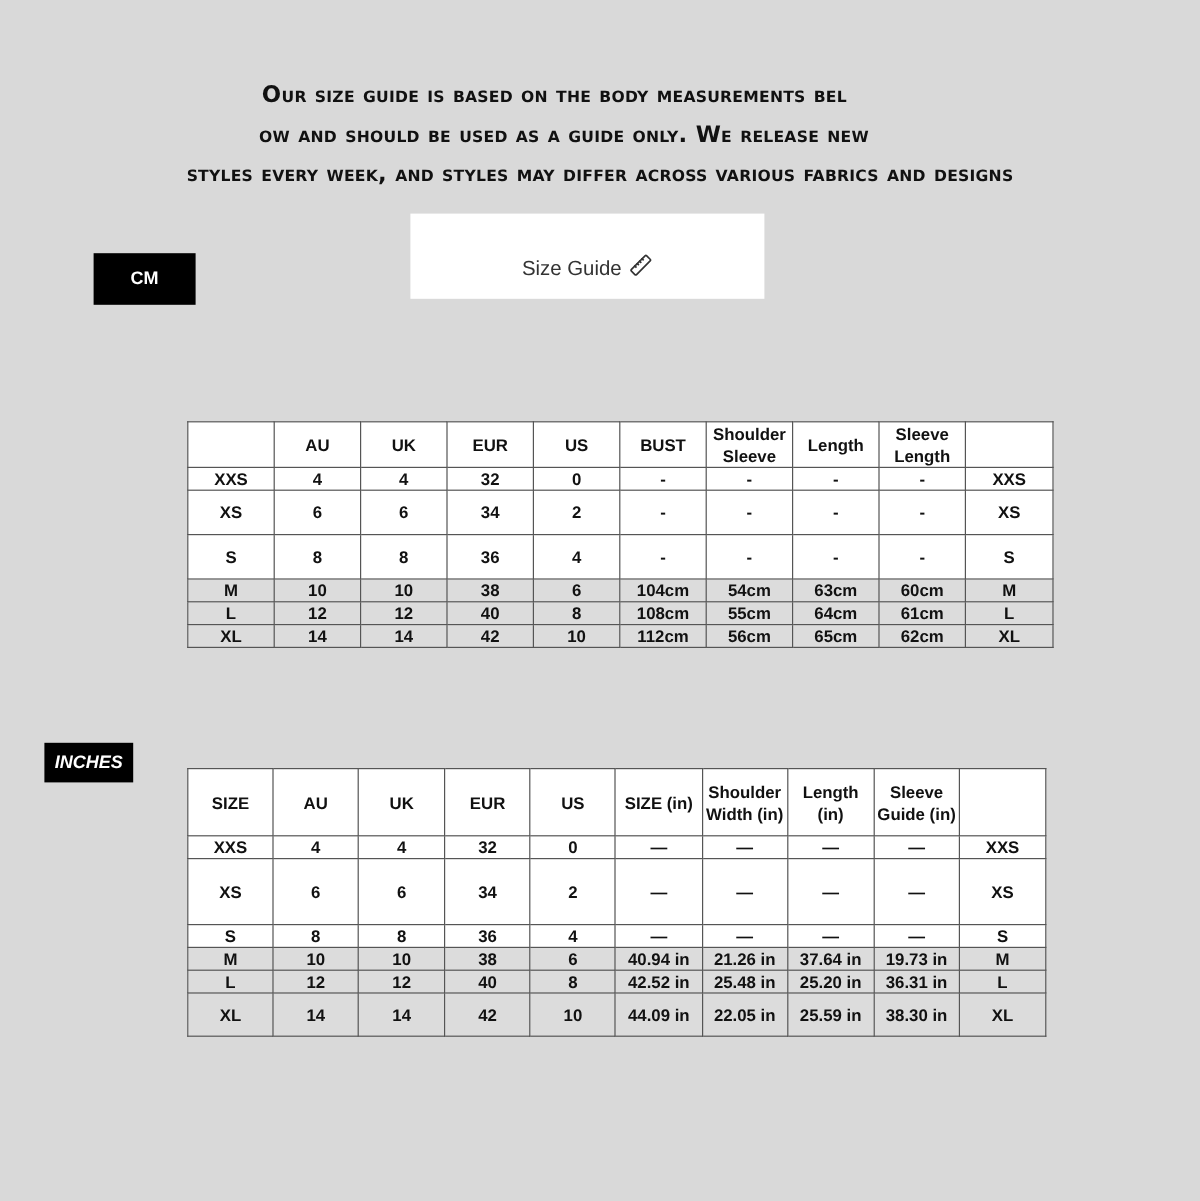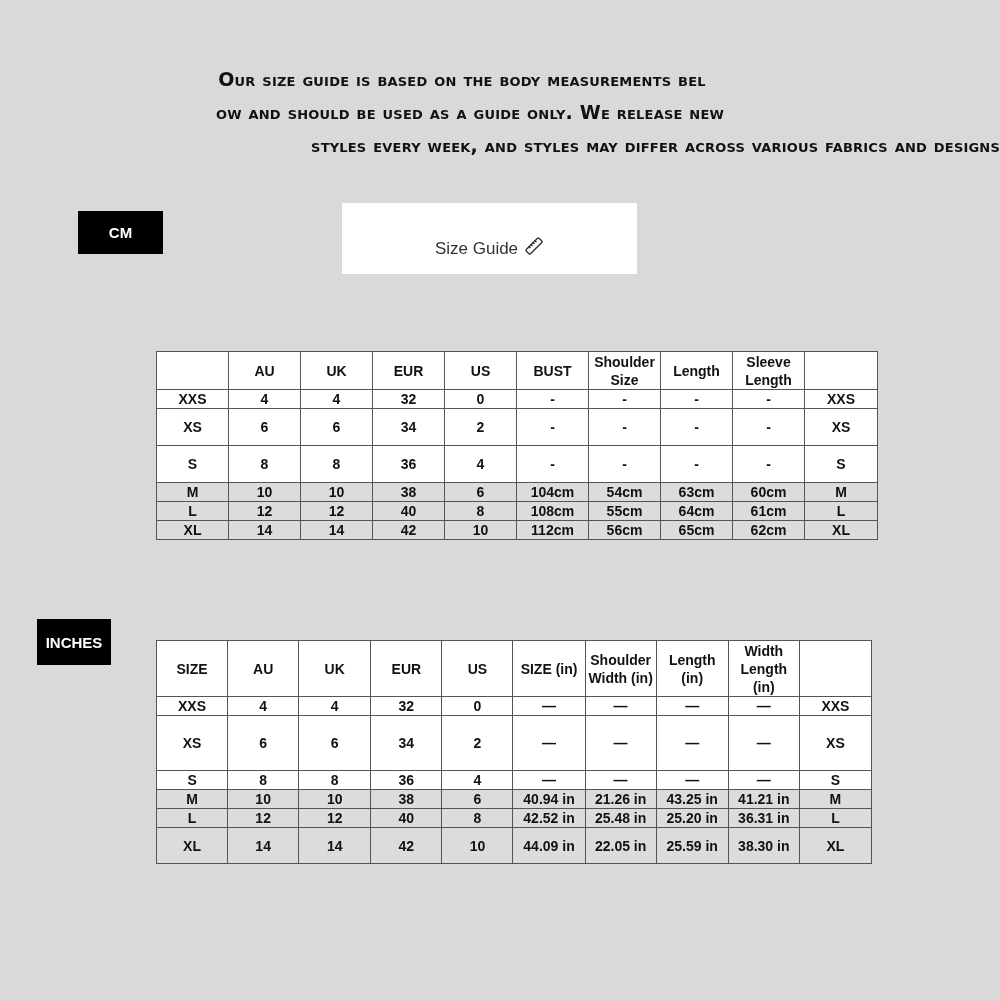--- a/index.html
+++ b/index.html
@@ -7,31 +7,31 @@
     width:1000px; height:1001px; background:#d9d9d9; position:relative; overflow:hidden;
     font-family:"Liberation Sans", sans-serif; color:#111;
   }
   .intro {
     position:absolute; left:0; width:1000px; text-align:center;
     font-family:"DejaVu Sans", sans-serif; font-variant:small-caps; font-weight:bold;
     color:#111; font-size:19px; letter-spacing:0.2px;
   }
   .intro.l1 { top:68px; left:-38px; }
   .intro.l2 { top:101px; left:-30px; }
-  .intro.l3 { top:134px;text-align:right; }
+  .intro.l3 { top:134px; }
   .unit-badge {
     position:absolute; background:#000; color:#fff; font-weight:bold;
     font-size:15px; display:flex; align-items:center; justify-content:center;
   }
   .badge-cm { left:37px; top:211px; width:85px; height:43px;margin-left:41px; }
-  .badge-in { left:37px; top:619px; width:74px; height:46px; font-size:15px; }
+  .badge-in { left:37px; top:619px; width:74px; height:33px; font-size:15px;font-style:italic; }
   .size-guide-box {
     position:absolute; left:342px; top:178px; width:295px; height:71px; background:#fff;
     display:flex; align-items:center; justify-content:center; gap:6px;
-    color:#333; font-size:17px; padding-top:20px; box-sizing:border-box;margin-top:25px;
+    color:#333; font-size:17px; padding-top:20px; box-sizing:border-box;
   }
   .size-guide-box svg { width:20px; height:20px; }
   table.sz {
     position:absolute; border-collapse:collapse; background:#fff;
     font-family:"Liberation Sans", sans-serif; font-size:14px; font-weight:bold; color:#111;
     table-layout:fixed;
   }
   table.sz td, table.sz th {
     border:1px solid #555; text-align:center; padding:0; font-weight:bold; line-height:18px;
   }
@@ -86,21 +86,21 @@
       <col style="width:73px">
   </colgroup>
   <tbody>
       <tr class="h-cm-head">
     <th></th>
     <th>AU</th>
     <th>UK</th>
     <th>EUR</th>
     <th>US</th>
     <th>BUST</th>
-    <th>Shoulder Size</th>
+    <th>Shoulder Sleeve</th>
     <th>Length</th>
     <th>Sleeve Length</th>
     <th></th>
   </tr>
   </tbody>
     <tbody id="cm-body">
       <tr class="h-cm-xxs">
         <td>XXS</td>
         <td>4</td>
         <td>4</td>
@@ -193,21 +193,21 @@
   <tbody>
       <tr class="h-in-head">
     <th>SIZE</th>
     <th>AU</th>
     <th>UK</th>
     <th>EUR</th>
     <th>US</th>
     <th>SIZE (in)</th>
     <th>Shoulder Width (in)</th>
     <th>Length (in)</th>
-    <th>Width Length (in)</th>
+    <th>Sleeve Guide (in)</th>
     <th></th>
   </tr>
   </tbody>
     <tbody id="in-body">
       <tr class="h-in-xxs">
         <td>XXS</td>
         <td>4</td>
         <td>4</td>
         <td>32</td>
         <td>0</td>
@@ -242,22 +242,22 @@
         <td>S</td>
       </tr>
       <tr class="h-in-sm shaded">
         <td>M</td>
         <td>10</td>
         <td>10</td>
         <td>38</td>
         <td>6</td>
         <td>40.94 in</td>
         <td>21.26 in</td>
-        <td>43.25 in</td>
-        <td>41.21 in</td>
+        <td>37.64 in</td>
+        <td>19.73 in</td>
         <td>M</td>
       </tr>
       <tr class="h-in-sm shaded">
         <td>L</td>
         <td>12</td>
         <td>12</td>
         <td>40</td>
         <td>8</td>
         <td>42.52 in</td>
         <td>25.48 in</td>

